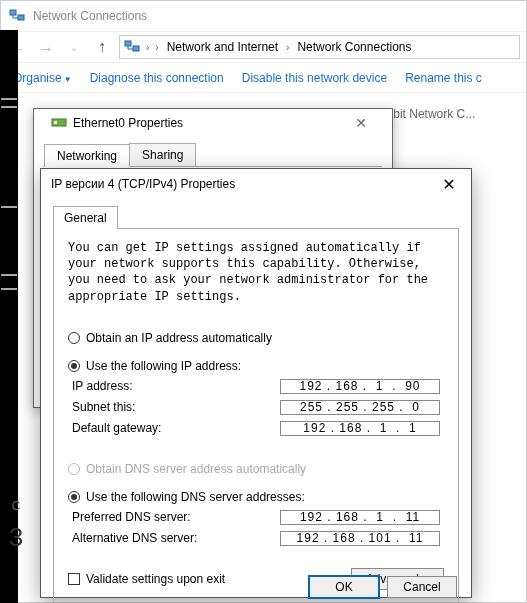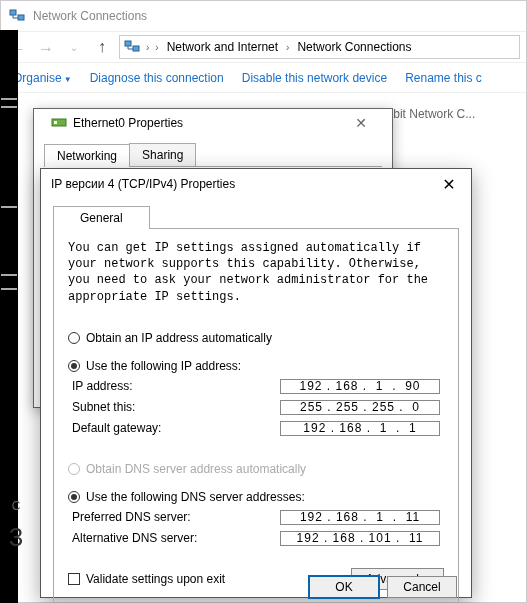--- a/index.html
+++ b/index.html
@@ -62,21 +62,21 @@
   
   .win-ipv4 {
     position:absolute; left:40px; top:168px; width:432px; height:430px;
     background:#fff; border:1px solid #555; box-shadow:0 6px 20px rgba(0,0,0,.35);
   }
   .w4-title{ height:30px; display:flex; align-items:center; justify-content:space-between; padding:0 10px;}
   .w4-title span.t{ font-size:12px;}
   .w4-close{ font-size:16px; font-weight:300; width:24px; text-align:center;}
   .w4-body{ padding: 6px 12px 10px;}
   .w4-tabs{ display:flex; border-bottom:1px solid #aaa;}
-  .w4-tab{ padding:4px 26px; border:1px solid #aaa; border-bottom:none; background:#fff; position:relative; top:1px;}
+  .w4-tab{ padding:4px 10px; border:1px solid #aaa; border-bottom:none; background:#fff; position:relative; top:1px;}
   .w4-panel{ border:1px solid #aaa; border-top:none; padding:12px 14px 14px; margin-top:-1px;}
   .desc{ line-height:1.35; margin-bottom:26px;font-family:Liberation Mono, monospace;}
   .radio-row{ display:flex; align-items:center; gap:6px; margin:14px 0 4px;}
   .radio-outer{ width:12px;height:12px;border:1px solid #333;border-radius:50%; display:inline-flex;align-items:center;justify-content:center;}
   .radio-outer.disabled{border-color:#bbb;}
   .radio-dot{ width:6px;height:6px;background:#333;border-radius:50%;}
   .radio-label.disabled{ color:#aaa;}
   .group{ border:1px solid #ccc; padding:8px 10px 12px; margin:2px 0 10px;}
   .field-row{ display:flex; align-items:center; justify-content:space-between; margin:6px 0;}
   .field-label{ }

